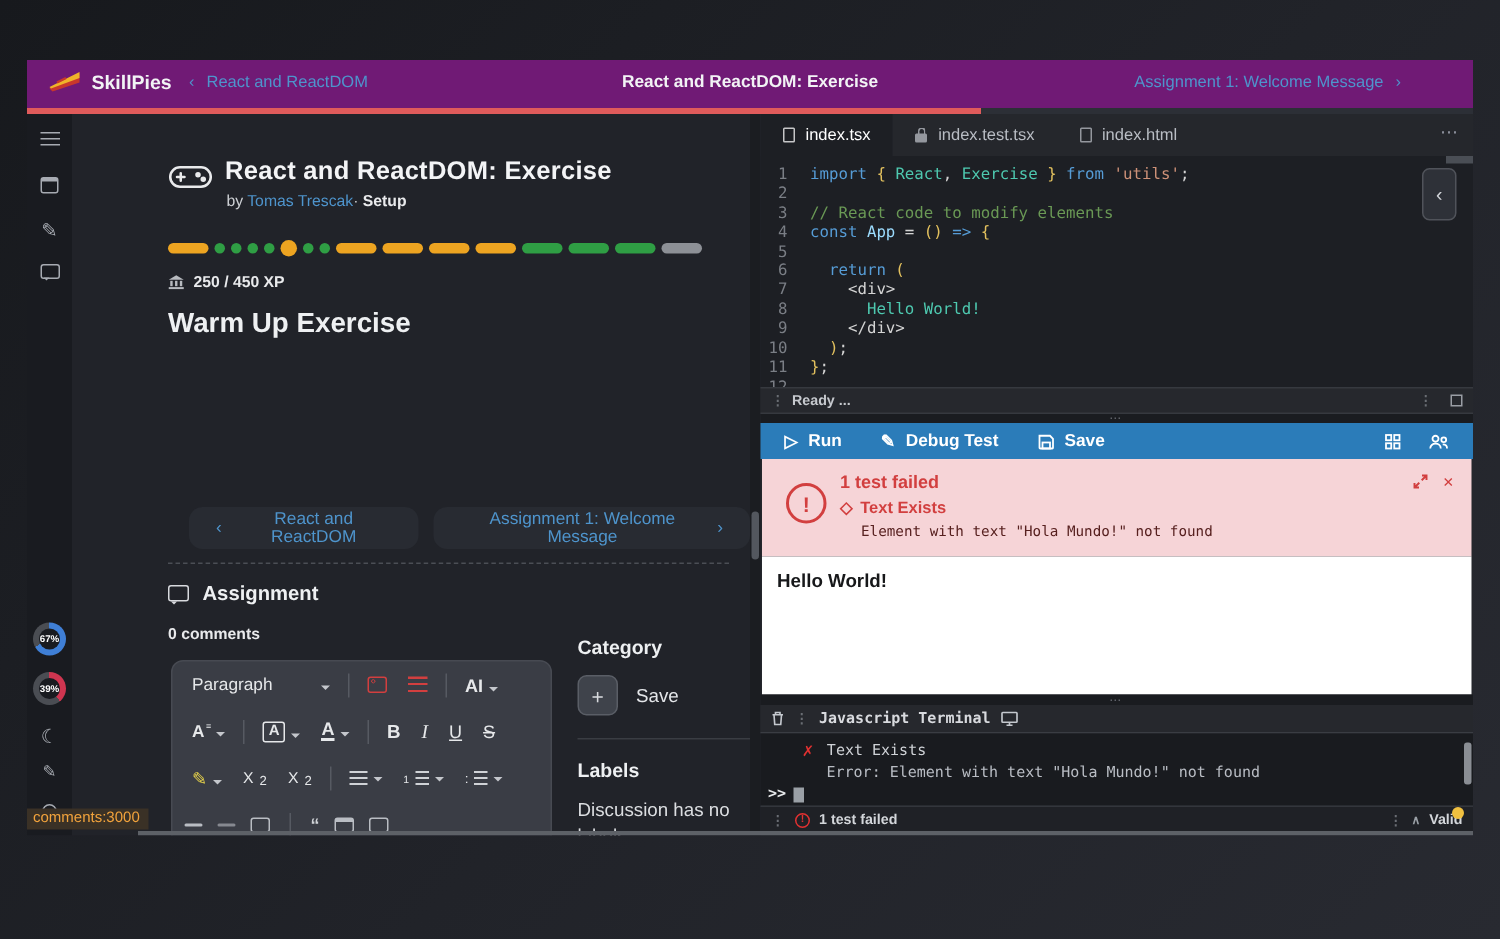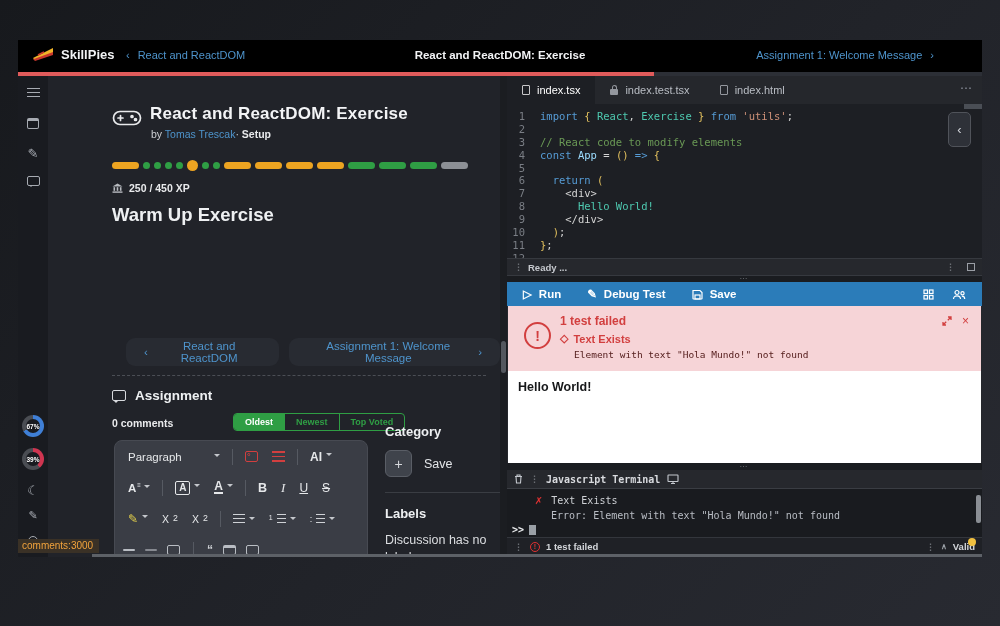--- a/index.html
+++ b/index.html
@@ -3,21 +3,21 @@
 <meta charset="utf-8">
 <style>
   *{box-sizing:border-box;margin:0;padding:0}
   html,body{background:#0b0c0f}
   .canvas{position:relative;width:1000px;height:626px;overflow:hidden;
     background:linear-gradient(135deg,#17191d 0%,#212329 55%,#282a31 100%);
     font-family:"Liberation Sans",sans-serif;-webkit-font-smoothing:antialiased}
   .window{position:absolute;left:18px;top:40px;width:964px;height:517px;background:#212329;overflow:hidden}
 
   
-  .win-header{position:absolute;top:0;left:0;width:100%;height:32px;background:#000000}
+  .win-header{position:absolute;top:0;left:0;width:100%;height:32px;background:#701a75}
   .brand{position:absolute;left:14px;top:6px;display:flex;align-items:center;gap:7px}
   .brand-name{font-size:13px;font-weight:bold;color:#f2f3f5}
   .crumb-back{position:absolute;left:108px;top:9px;font-size:11px;color:var(--link-blue);display:flex;gap:8px;cursor:pointer}
   .win-title{position:absolute;left:0;right:0;top:9px;text-align:center;font-size:11.5px;font-weight:bold;color:#f2f3f5}
   .crumb-next{position:absolute;right:48px;top:9px;font-size:11px;color:var(--link-blue);display:flex;gap:8px;cursor:pointer}
   .red-track{position:absolute;top:32px;left:0;width:100%;height:4px;background:#2c2f36}
   .red-fill{width:66%;height:100%;background:var(--accent-red)}
 
   
   .win-body{position:absolute;top:36px;left:0;right:0;bottom:0}
@@ -59,21 +59,21 @@
   .disc-bubble::after{content:"";position:absolute;left:1px;bottom:-4.5px;border:2.5px solid transparent;border-top-color:#d8dade}
   .comments-count{position:absolute;left:64px;top:341px;font-size:10.5px;font-weight:bold;color:#e9eaec}
   .seg-group{position:absolute;left:185px;top:337px;display:flex;border:1px solid var(--green);border-radius:4px;overflow:hidden;height:18px}
   .seg-btn{border:none;background:transparent;color:var(--green);font-size:9px;font-weight:bold;padding:0 11px;font-family:inherit;border-left:1px solid var(--green);cursor:pointer}
   .seg-btn:first-child{border-left:none}
   .seg-btn.active{background:var(--green);color:#fff}
 
   
   .rte{position:absolute;left:66px;top:364px;width:254px;height:200px;background:#3a3d45;border-radius:8px 8px 0 0;overflow:hidden;border:1px solid #474a52}
   .trow{height:31px;display:flex;align-items:center;padding:0 8px;gap:4px;color:#e6e8ea}
-  .titem{display:flex;align-items:flex-start;gap:4px;background:transparent;border:none;color:#e6e8ea;font-size:11.5px;font-family:inherit;padding:3px 5px;border-radius:3px;cursor:pointer}
+  .titem{display:flex;align-items:flex-end;gap:4px;background:transparent;border:none;color:#e6e8ea;font-size:11.5px;font-family:inherit;padding:3px 5px;border-radius:3px;cursor:pointer}
   .caret{width:0;height:0;border:3.5px solid transparent;border-top-color:#c4c7cc;margin-top:3px}
   .tsep{width:1px;height:16px;background:#565a62;margin:0 3px}
   .ric-block{width:13px;height:11px;border:1.5px solid var(--alert-red);border-radius:2px;position:relative}
   .ric-block::after{content:"‹›";position:absolute;left:1px;top:-1px;font-size:7px;color:var(--alert-red);letter-spacing:-1px}
   .ric-list{width:13px;height:11px;background:repeating-linear-gradient(to bottom,var(--alert-red) 0 1.5px,transparent 1.5px 4.5px);position:relative}
   .bars{width:12px;height:10px;background:repeating-linear-gradient(to bottom,#cfd2d6 0 1.5px,transparent 1.5px 4px)}
   .bars.short{width:9px}
   .boxA{display:inline-flex;align-items:center;justify-content:center;width:15px;height:14px;border:1.3px solid #e6e8ea;border-radius:2px;font-size:10px;font-weight:bold}
   .uA{font-size:12px;font-weight:bold;border-bottom:2px solid #e6e8ea;line-height:11px}
   .bold-b{font-weight:bold;font-size:12.5px}
@@ -284,25 +284,20 @@
           </button>
         </div>
 
         <div class="dash-div"></div>
 
         <div class="disc-head">
           <span class="disc-bubble"></span>
           <span>Assignment</span>
         </div>
         <div class="comments-count">0 comments</div>
-        <div class="seg-group" id="sort-group">
-            <button class="seg-btn active">Oldest</button>
-            <button class="seg-btn">Newest</button>
-            <button class="seg-btn">Top Voted</button>
-          </div>
 
         <div class="rte">
           <div class="trow">
             <button class="titem" style="width:102px;justify-content:space-between">
               <span>Paragraph</span>
               <span class="caret"></span>
             </button>
             <span class="tsep"></span>
             <button class="titem">
                 <span class="ric-block"></span>

